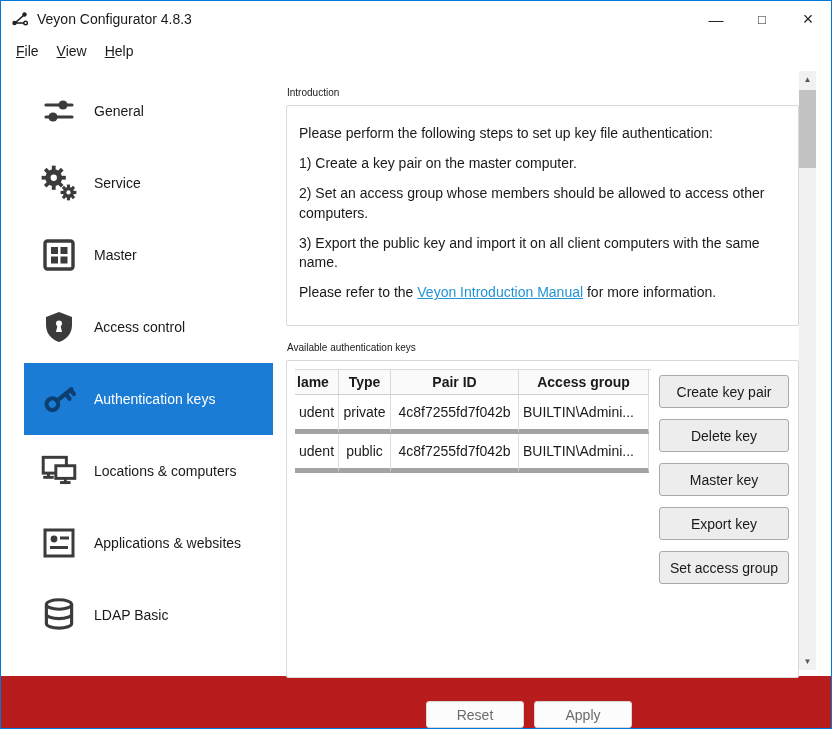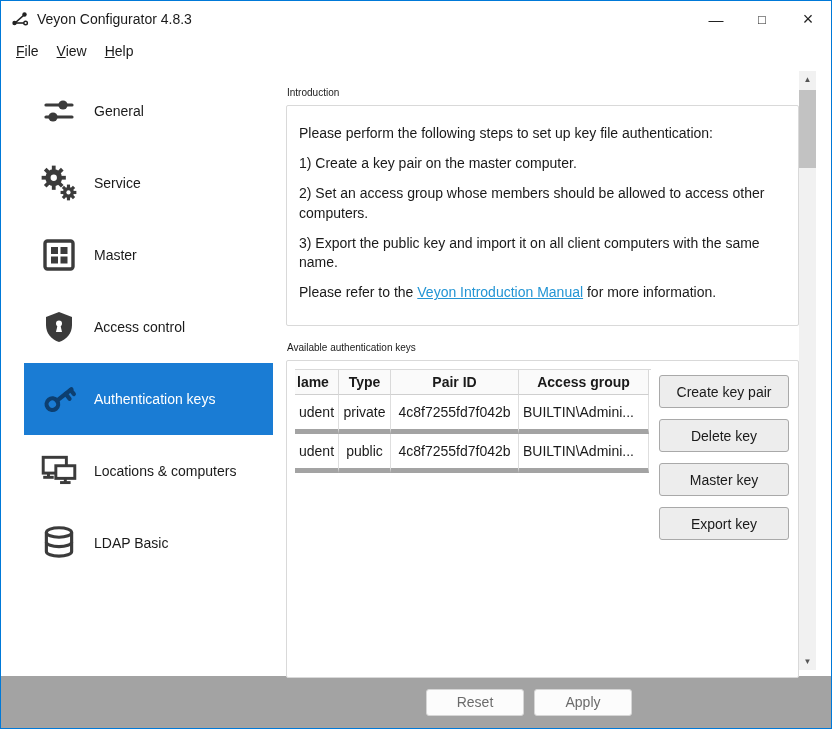--- a/index.html
+++ b/index.html
@@ -57,21 +57,21 @@
           font-size:14px; color:#1a1a1a; font-family:inherit; cursor:pointer; }
 
   
   .scrollbar { position:absolute; right:15px; top:6px; bottom:6px; width:17px; background:#f1f1f1; }
   .sb-arrow { height:17px; display:flex; align-items:center; justify-content:center;
               font-size:8px; color:#555; cursor:pointer; }
   .sb-arrow.down { position:absolute; bottom:0; left:0; right:0; }
   .sb-thumb { position:absolute; top:19px; left:0; width:17px; height:78px; background:#c2c2c2; cursor:pointer; }
 
   
-  .footer { flex:none; height:52px; background:#a3a3a3; display:flex; align-items:center; gap:10px; padding-left:425px; }
+  .footer { flex:none; height:52px; background:#b91c1c; display:flex; align-items:flex-end; gap:10px; padding-left:425px; }
   .fbtn { width:98px; height:27px; background:#fcfcfc; border:1px solid #d6d6d6; border-radius:3px;
           color:#6b6b6b; font-size:14px; font-family:inherit; cursor:pointer; }
 </style>
 </head>
 <body>
 
 <div class="window">
 
   <div class="titlebar">
     <span class="app-icon">
@@ -198,20 +198,31 @@
               <line x1="9" y1="21" x2="9" y2="25"></line>
                 <line x1="4" y1="25" x2="14" y2="25"></line>
               <line x1="25" y1="26" x2="25" y2="30"></line>
                 <line x1="20" y1="30" x2="30" y2="30"></line>
             </g>
           </svg>
         </span>
         <span class="slabel">Locations &amp; computers</span>
       </div>
 
+      <div class="side-item">
+        <span class="sicon">
+          <svg width="36" height="36" viewBox="0 0 36 36">
+            <rect x="4" y="5" width="28" height="26" fill="none" stroke="currentColor" stroke-width="3"></rect>
+            <circle cx="13" cy="14" r="3.4" fill="currentColor"></circle>
+            <rect x="19" y="11.5" width="9" height="3" fill="currentColor"></rect>
+            <rect x="9" y="21" width="18" height="3" fill="currentColor"></rect>
+          </svg>
+        </span>
+        <span class="slabel">Applications &amp; websites</span>
+      </div>
 
       <div class="side-item">
         <span class="sicon">
           <svg width="40" height="40" viewBox="0 0 38 38">
             <g fill="none" stroke="currentColor" stroke-width="3">
               <ellipse cx="19" cy="9" rx="12" ry="4.5"></ellipse>
               <path d="M7 9 V27 c0 2.5 5.4 4.5 12 4.5 s12 -2 12 -4.5 V9"></path>
               <path d="M7 18 c0 2.5 5.4 4.5 12 4.5 s12 -2 12 -4.5"></path>
             </g>
           </svg>
@@ -250,20 +261,21 @@
           <div class="td c">public</div>
           <div class="td c">4c8f7255fd7f042b</div>
           <div class="td">BUILTIN\Admini...</div>
         </div>
 
         <div class="keybuttons">
           <button class="kbtn">Create key pair</button>
           <button class="kbtn">Delete key</button>
           <button class="kbtn">Master key</button>
           <button class="kbtn">Export key</button>
+          <button class="kbtn">Set access group</button>
         </div>
 
       </div>
     </div>
 
     <div class="scrollbar">
       <div class="sb-arrow up">▲</div>
       <div class="sb-thumb"></div>
       <div class="sb-arrow down">▼</div>
     </div>

